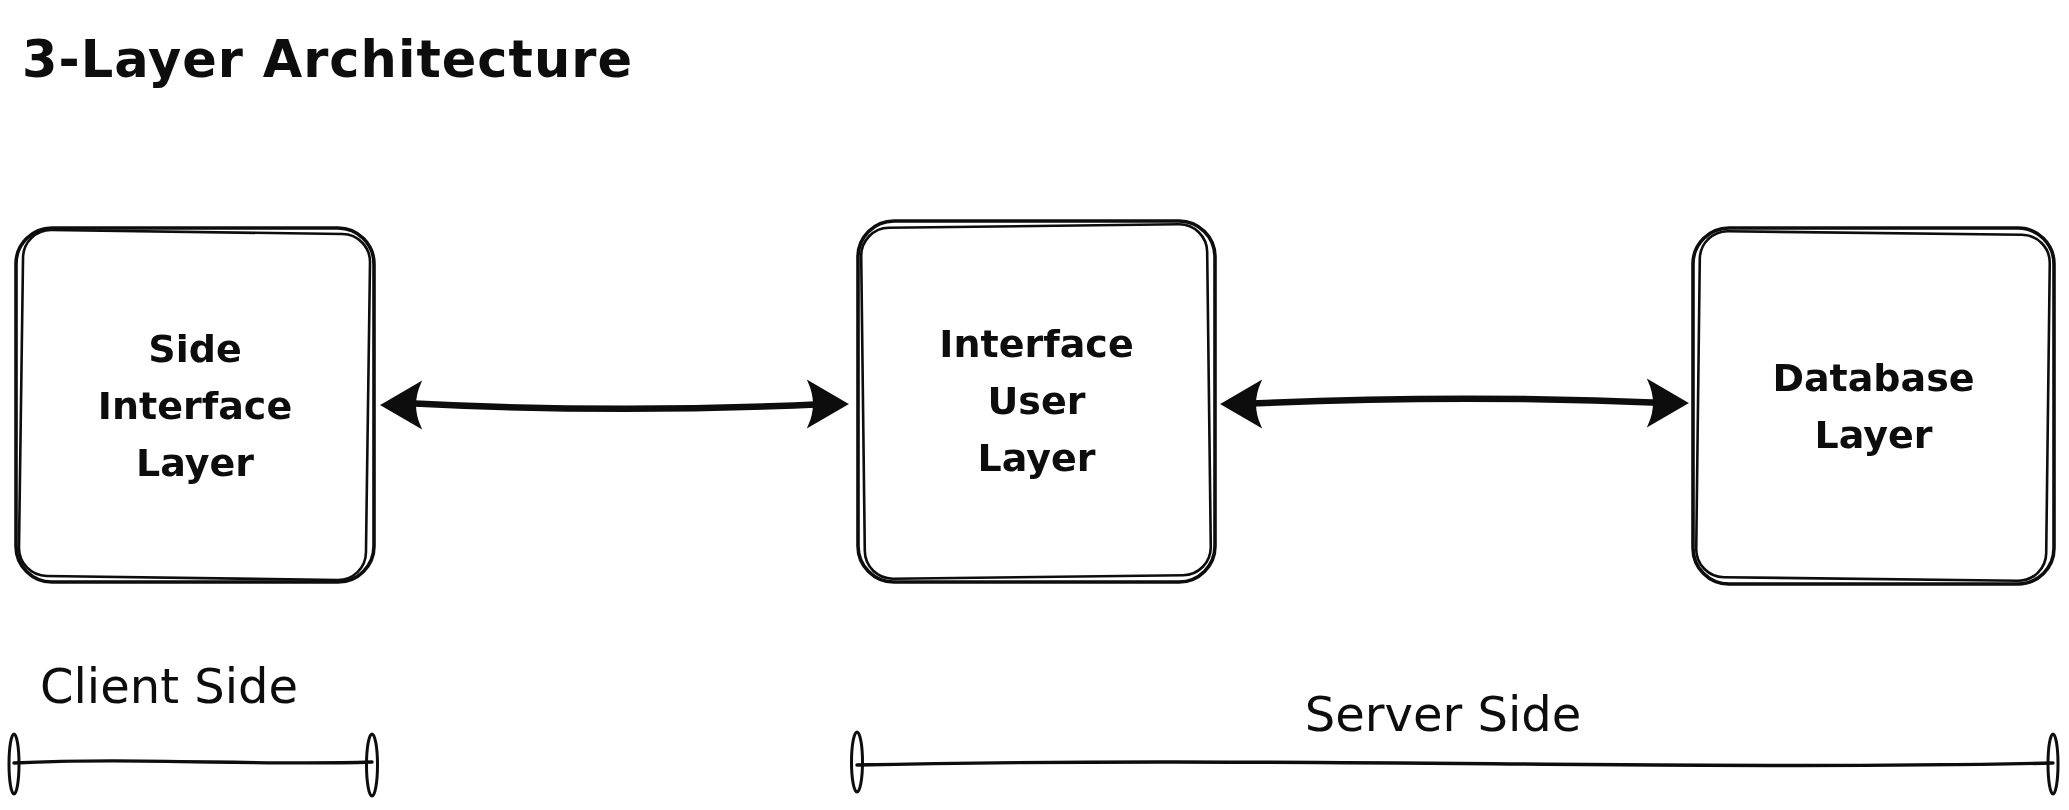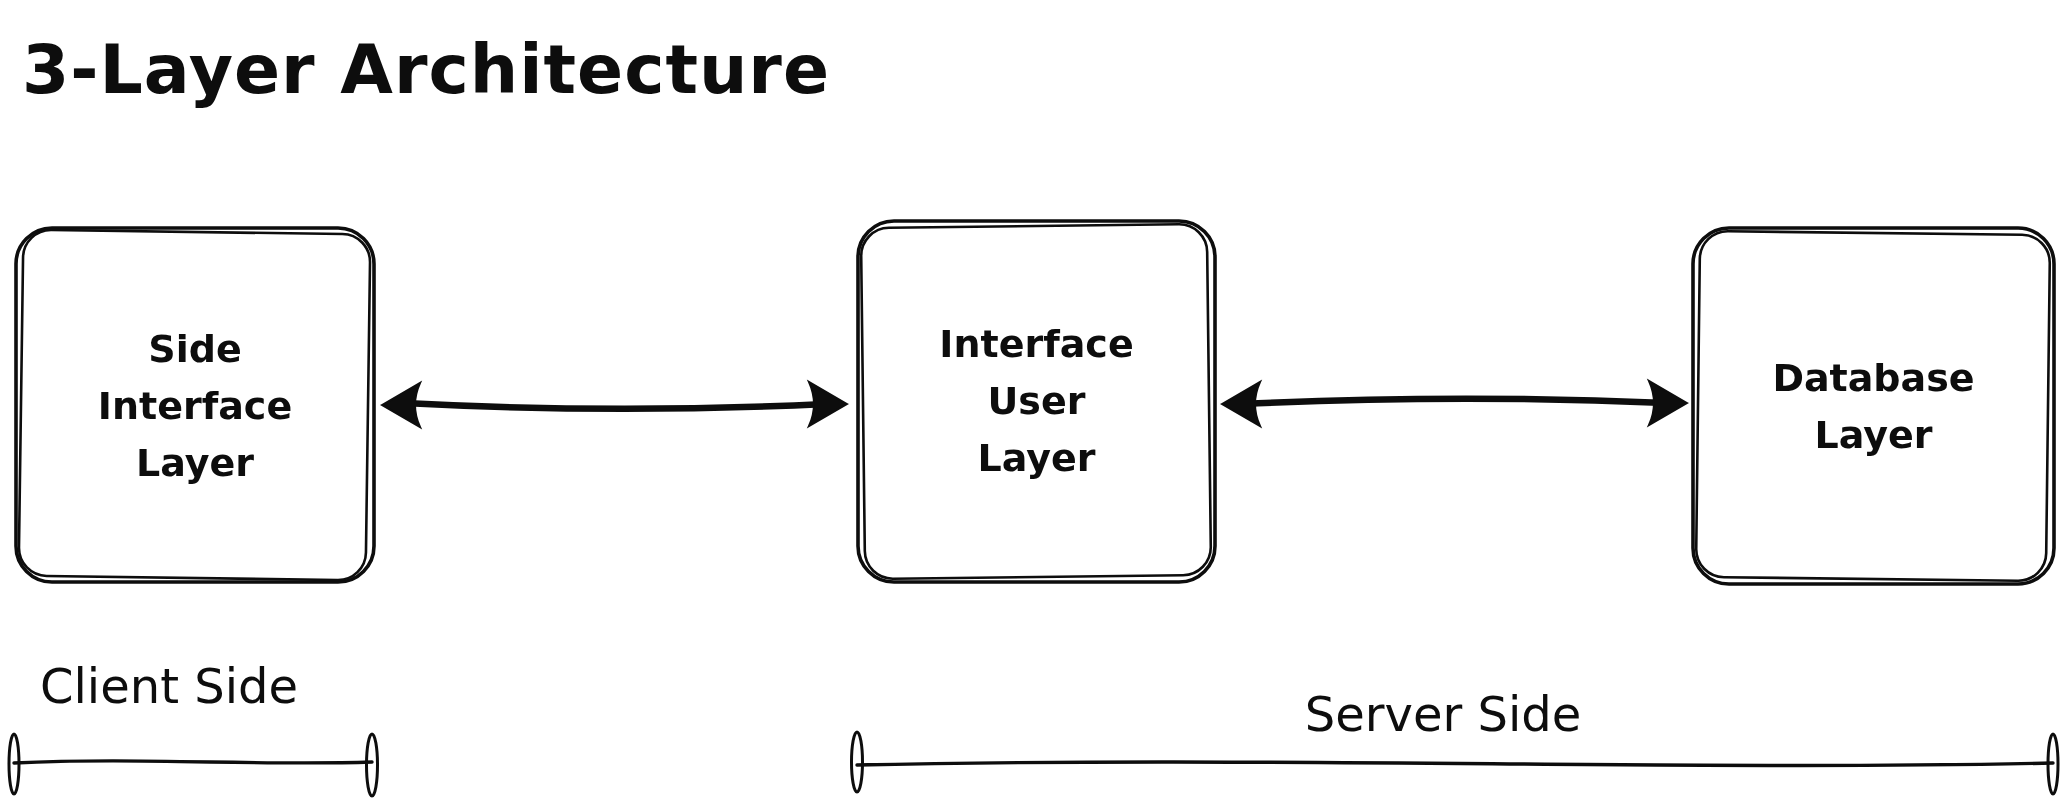--- a/index.html
+++ b/index.html
@@ -23,21 +23,21 @@
     position: absolute;
     left: 0; top: 0;
     width: 2069px;
     height: 810px;
     display: block;
   }
   .title {
     position: absolute;
     left: 22px;
     top: 30px;
-    font-size: 68px;
+    font-size: 51px;
     font-weight: 700;
     letter-spacing: 1px;
     white-space: nowrap;
     color: var(--ink);
   }
   .box-label {
     position: absolute;
     display: flex;
     flex-direction: column;
     align-items: center;

